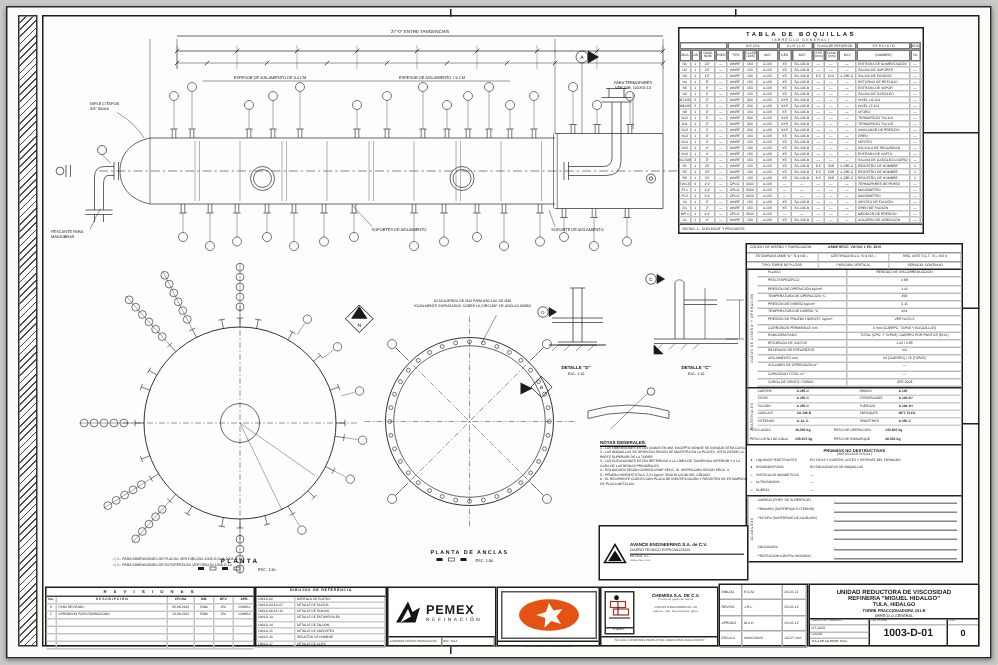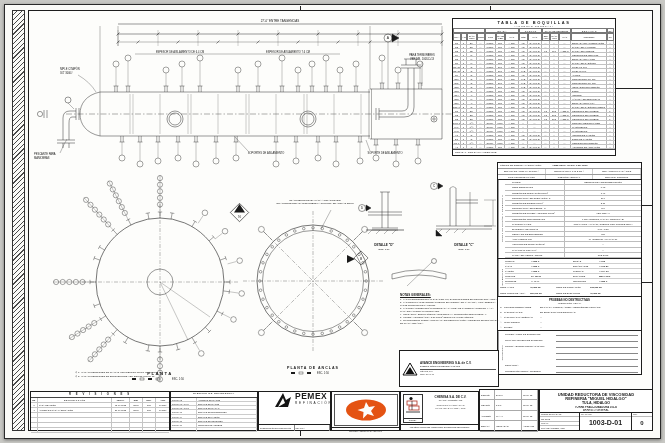--- a/index.html
+++ b/index.html
@@ -1478,21 +1478,21 @@
           <div class="nowrap">REGISTRO DE HOMBRE</div>
         </div>
         <div class="xrow">
           <div class="nowrap">1003-D-17</div>
           <div class="nowrap">DETALLE DE CLIPS</div>
         </div>
       </div>
   </div>
 
   <div class="abs bot" id="pemexbox">
-    <div style="display:flex;align-items:flex-start;height:32px;padding-left:14px">
+    <div style="display:flex;align-items:center;height:32px;padding-left:3px">
       <svg width="20" height="17" viewBox="0 0 20 17" style="position:static">
         <polygon points="2,15 10,1 13,8 18,5 15,15" fill="#141414"></polygon>
         <polygon points="5,15 10,6 12,11" fill="#fdfdfb"></polygon>
       </svg>
       <div style="padding-left:2px">
         <div style="font-size:8.5px;font-weight:bold;letter-spacing:.5px;line-height:9px">PEMEX</div>
         <div style="font-size:3.2px;letter-spacing:1.8px;line-height:4px;color:#222">REFINACIÓN</div>
       </div>
     </div>
     <div class="logo-foot">

